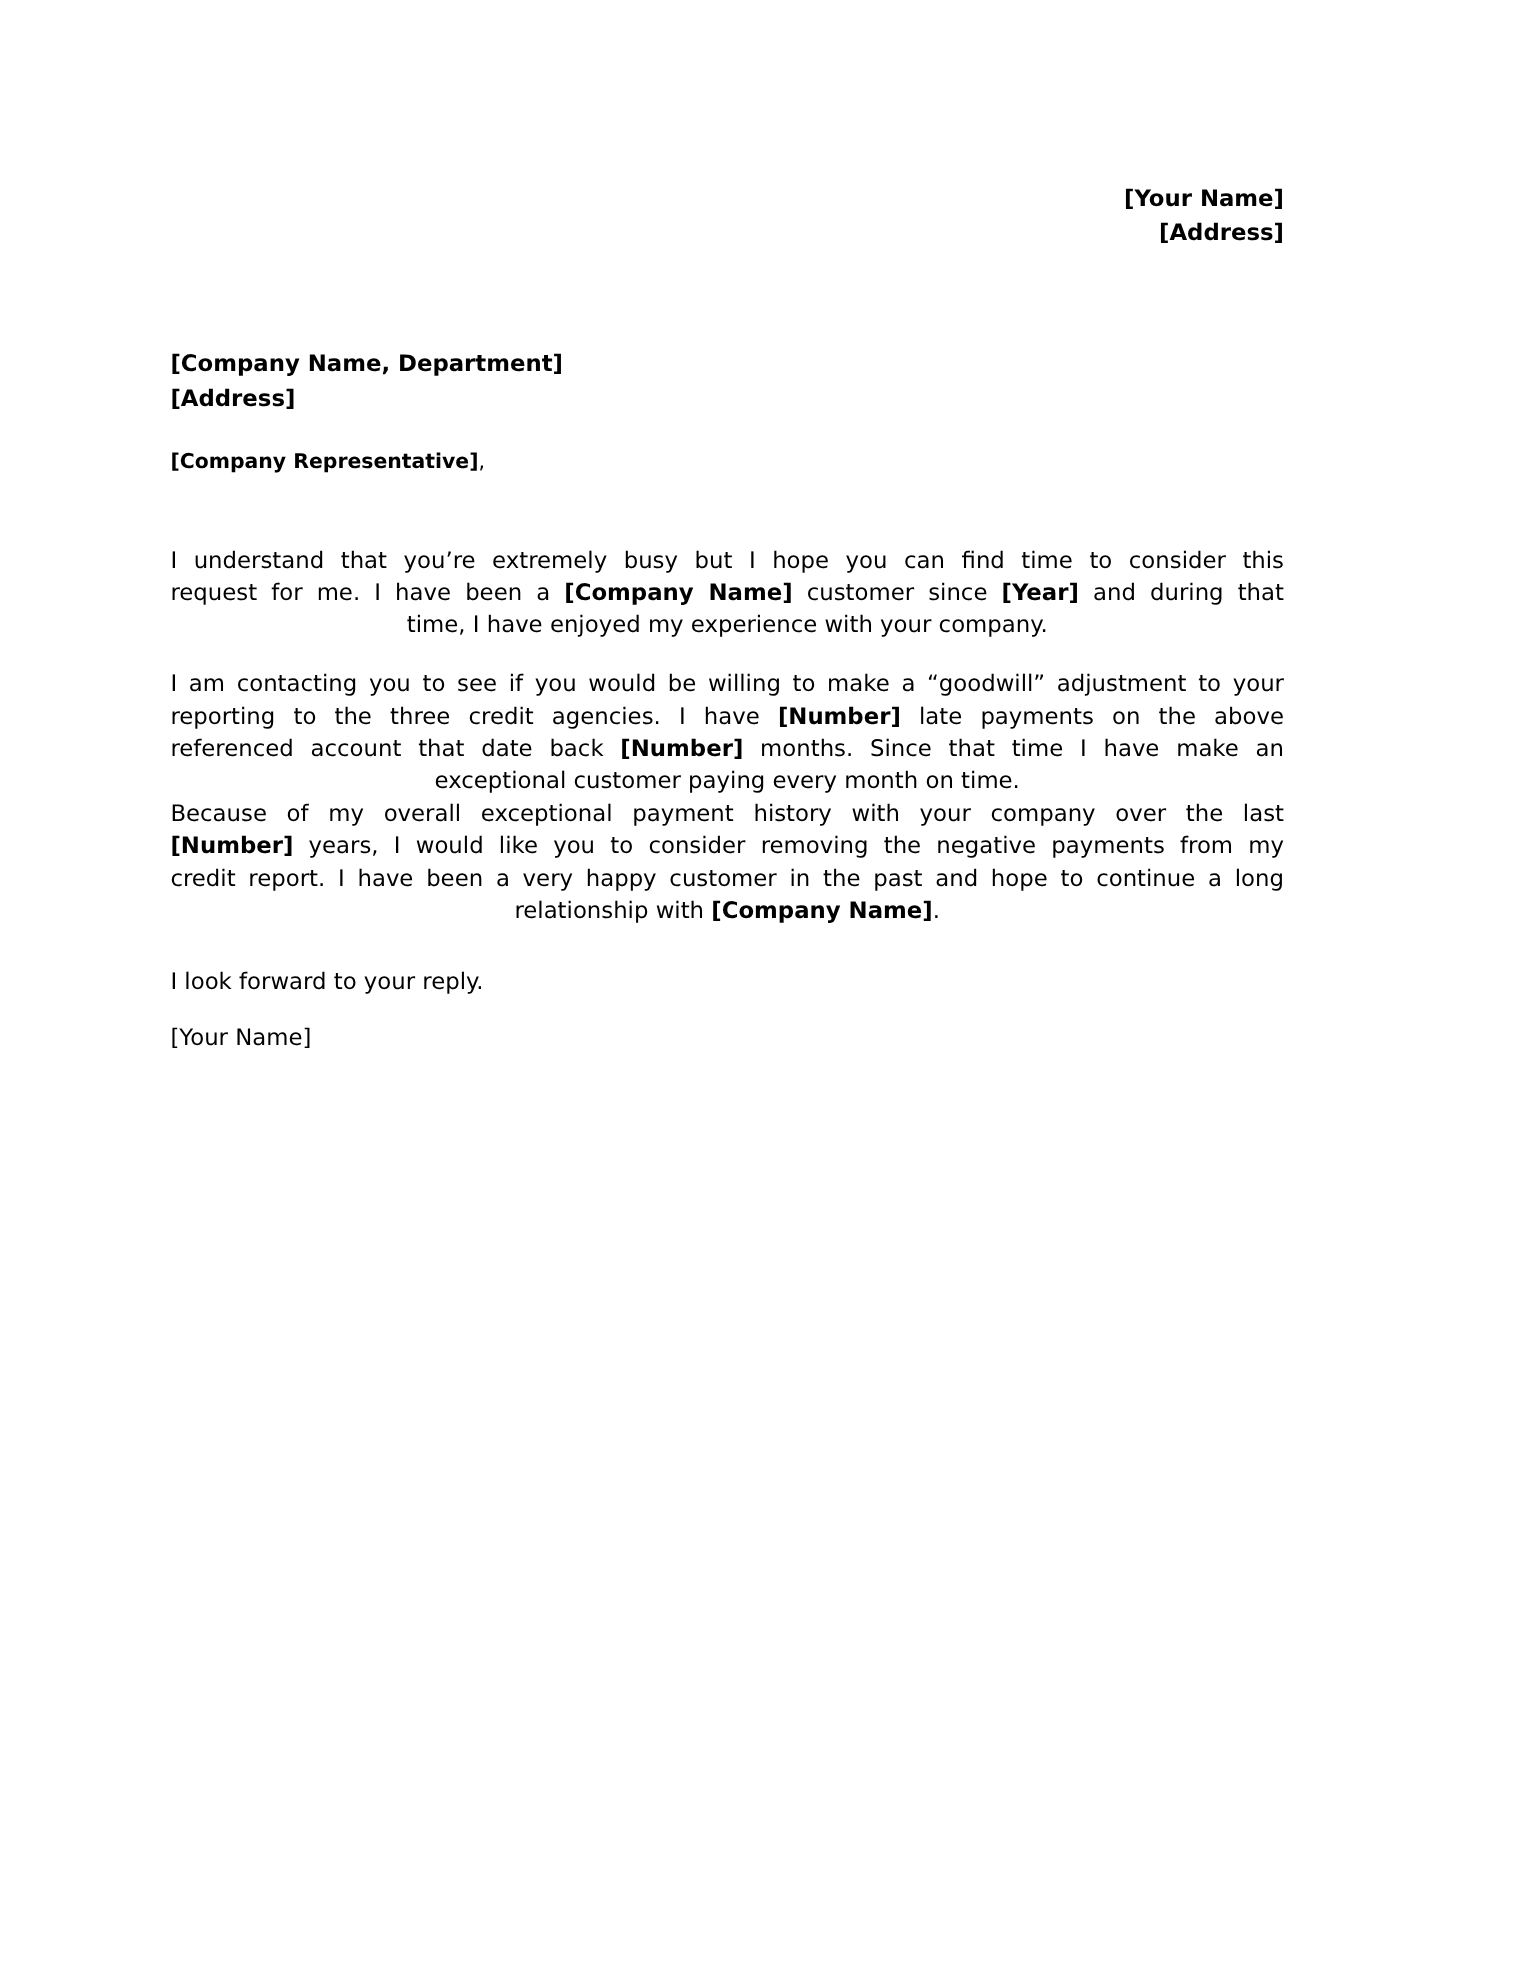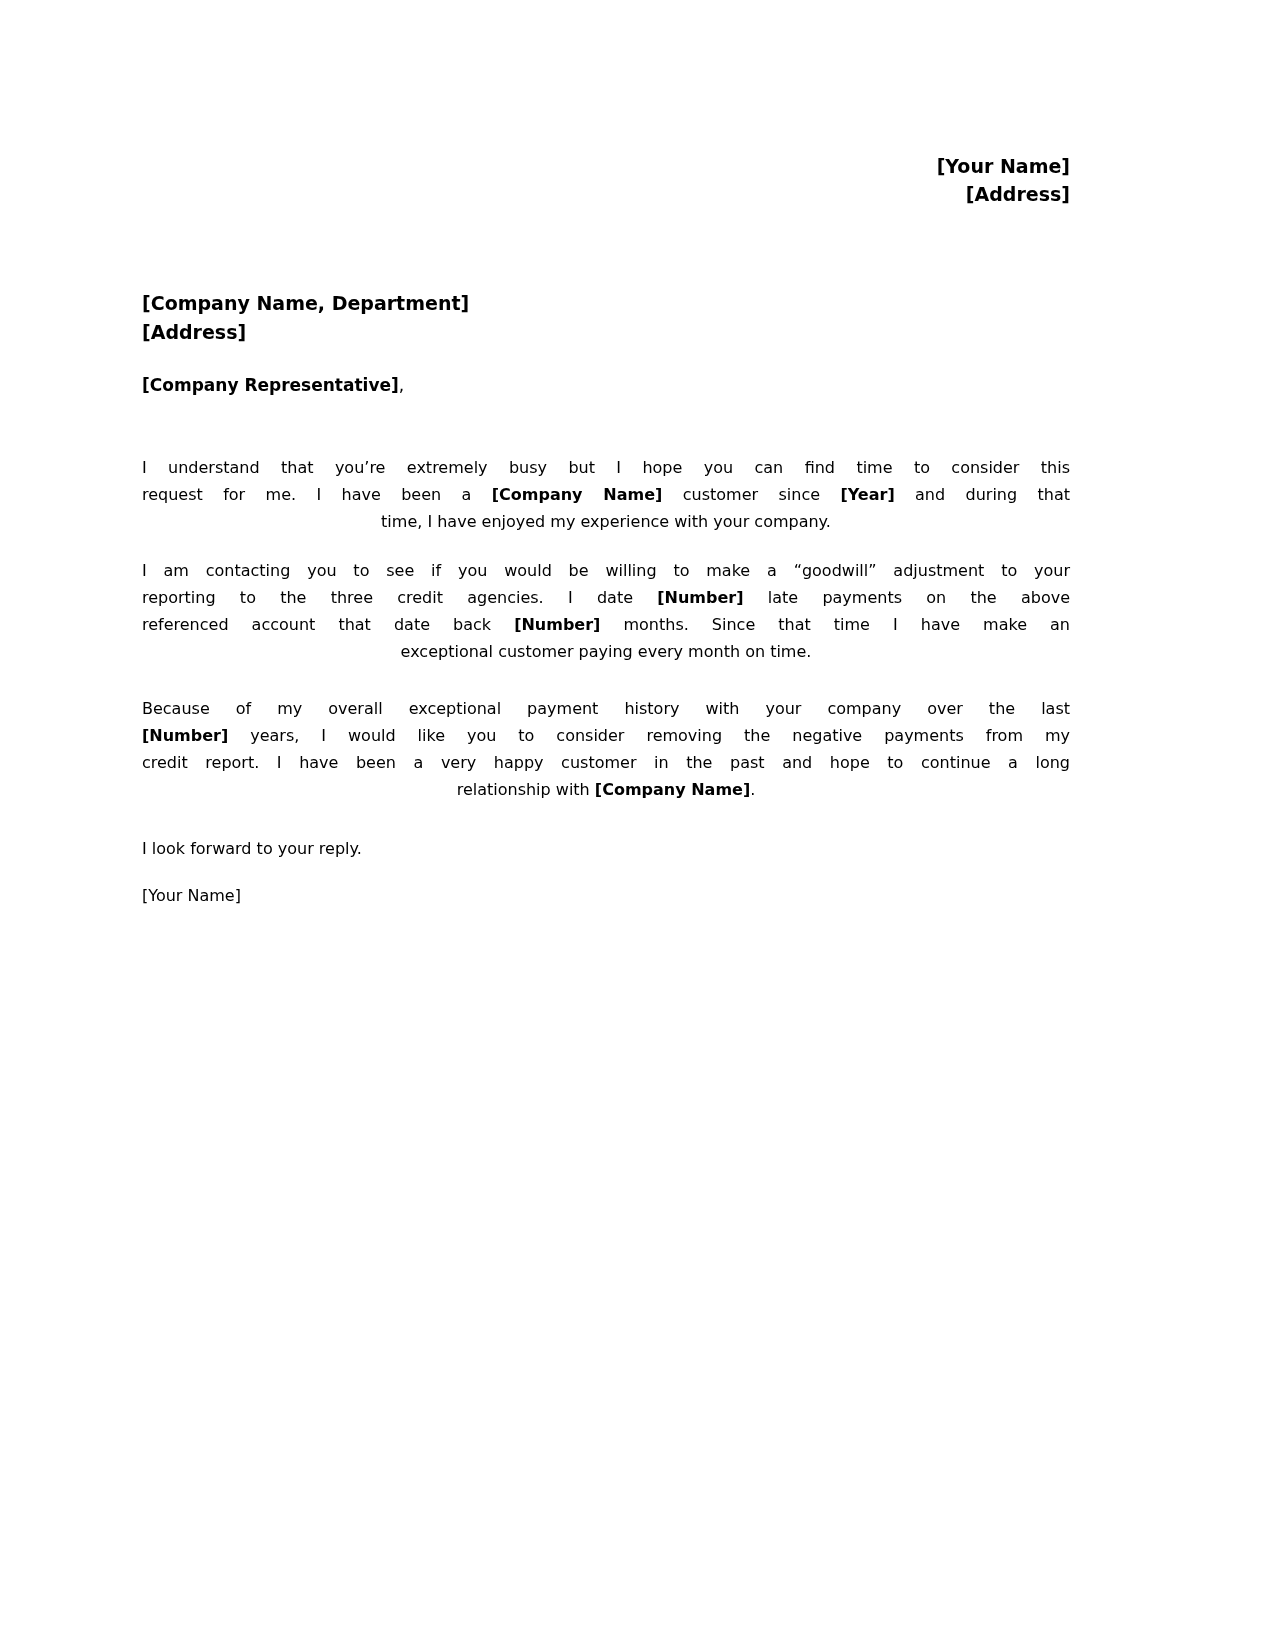--- a/index.html
+++ b/index.html
@@ -33,32 +33,32 @@
     font-weight: bold;
     line-height: 29px;
     margin-bottom: 25px;
   }
   .salutation {
     font-size: 17px;
     line-height: 27px;
     margin-bottom: 55px;
   }
   .para {
-    font-size: 16px;
+    font-size: 19px;
     line-height: 27px;
   }
   .jl {                       
     text-align: justify;
     text-align-last: justify;
   }
   .ll {                       
     text-align: center;
   }
   .p1 { margin-bottom: 22px; }
-  .p2 { margin-bottom: 30px; }
+  .p2 { }
   .p3 { margin-bottom: 32px; }
   .lf { margin-bottom: 20px; }
   .sin { margin-bottom: 25px; }
   b { font-weight: bold; }
 </style>
 </head>
 <body>
 
 <div class="page">
 
@@ -75,21 +75,21 @@
   <div class="salutation"><b>[Company Representative]</b><span>,</span></div>
 
   <div class="para p1">
     <div class="jl"><span>I understand that you’re extremely busy but I hope you can find time to consider this</span></div>
     <div class="jl"><span>request for me. I have been a </span><b>[Company Name]</b><span> customer since </span><b>[Year]</b><span> and during that</span></div>
     <div class="ll"><span>time, I have enjoyed my experience with your company.</span></div>
   </div>
 
   <div class="para p2">
     <div class="jl"><span>I am contacting you to see if you would be willing to make a “goodwill” adjustment to your</span></div>
-    <div class="jl"><span>reporting to the three credit agencies. I date </span><b>[Number]</b><span> late payments on the above</span></div>
+    <div class="jl"><span>reporting to the three credit agencies. I have </span><b>[Number]</b><span> late payments on the above</span></div>
     <div class="jl"><span>referenced account that date back </span><b>[Number]</b><span> months. Since that time I have make an</span></div>
     <div class="ll"><span>exceptional customer paying every month on time.</span></div>
   </div>
 
   <div class="para p3">
     <div class="jl"><span>Because of my overall exceptional payment history with your company over the last</span></div>
     <div class="jl"><b>[Number]</b><span> years, I would like you to consider removing the negative payments from my</span></div>
     <div class="jl"><span>credit report. I have been a very happy customer in the past and hope to continue a long</span></div>
     <div class="ll"><span>relationship with </span><b>[Company Name]</b><span>.</span></div>
   </div>

